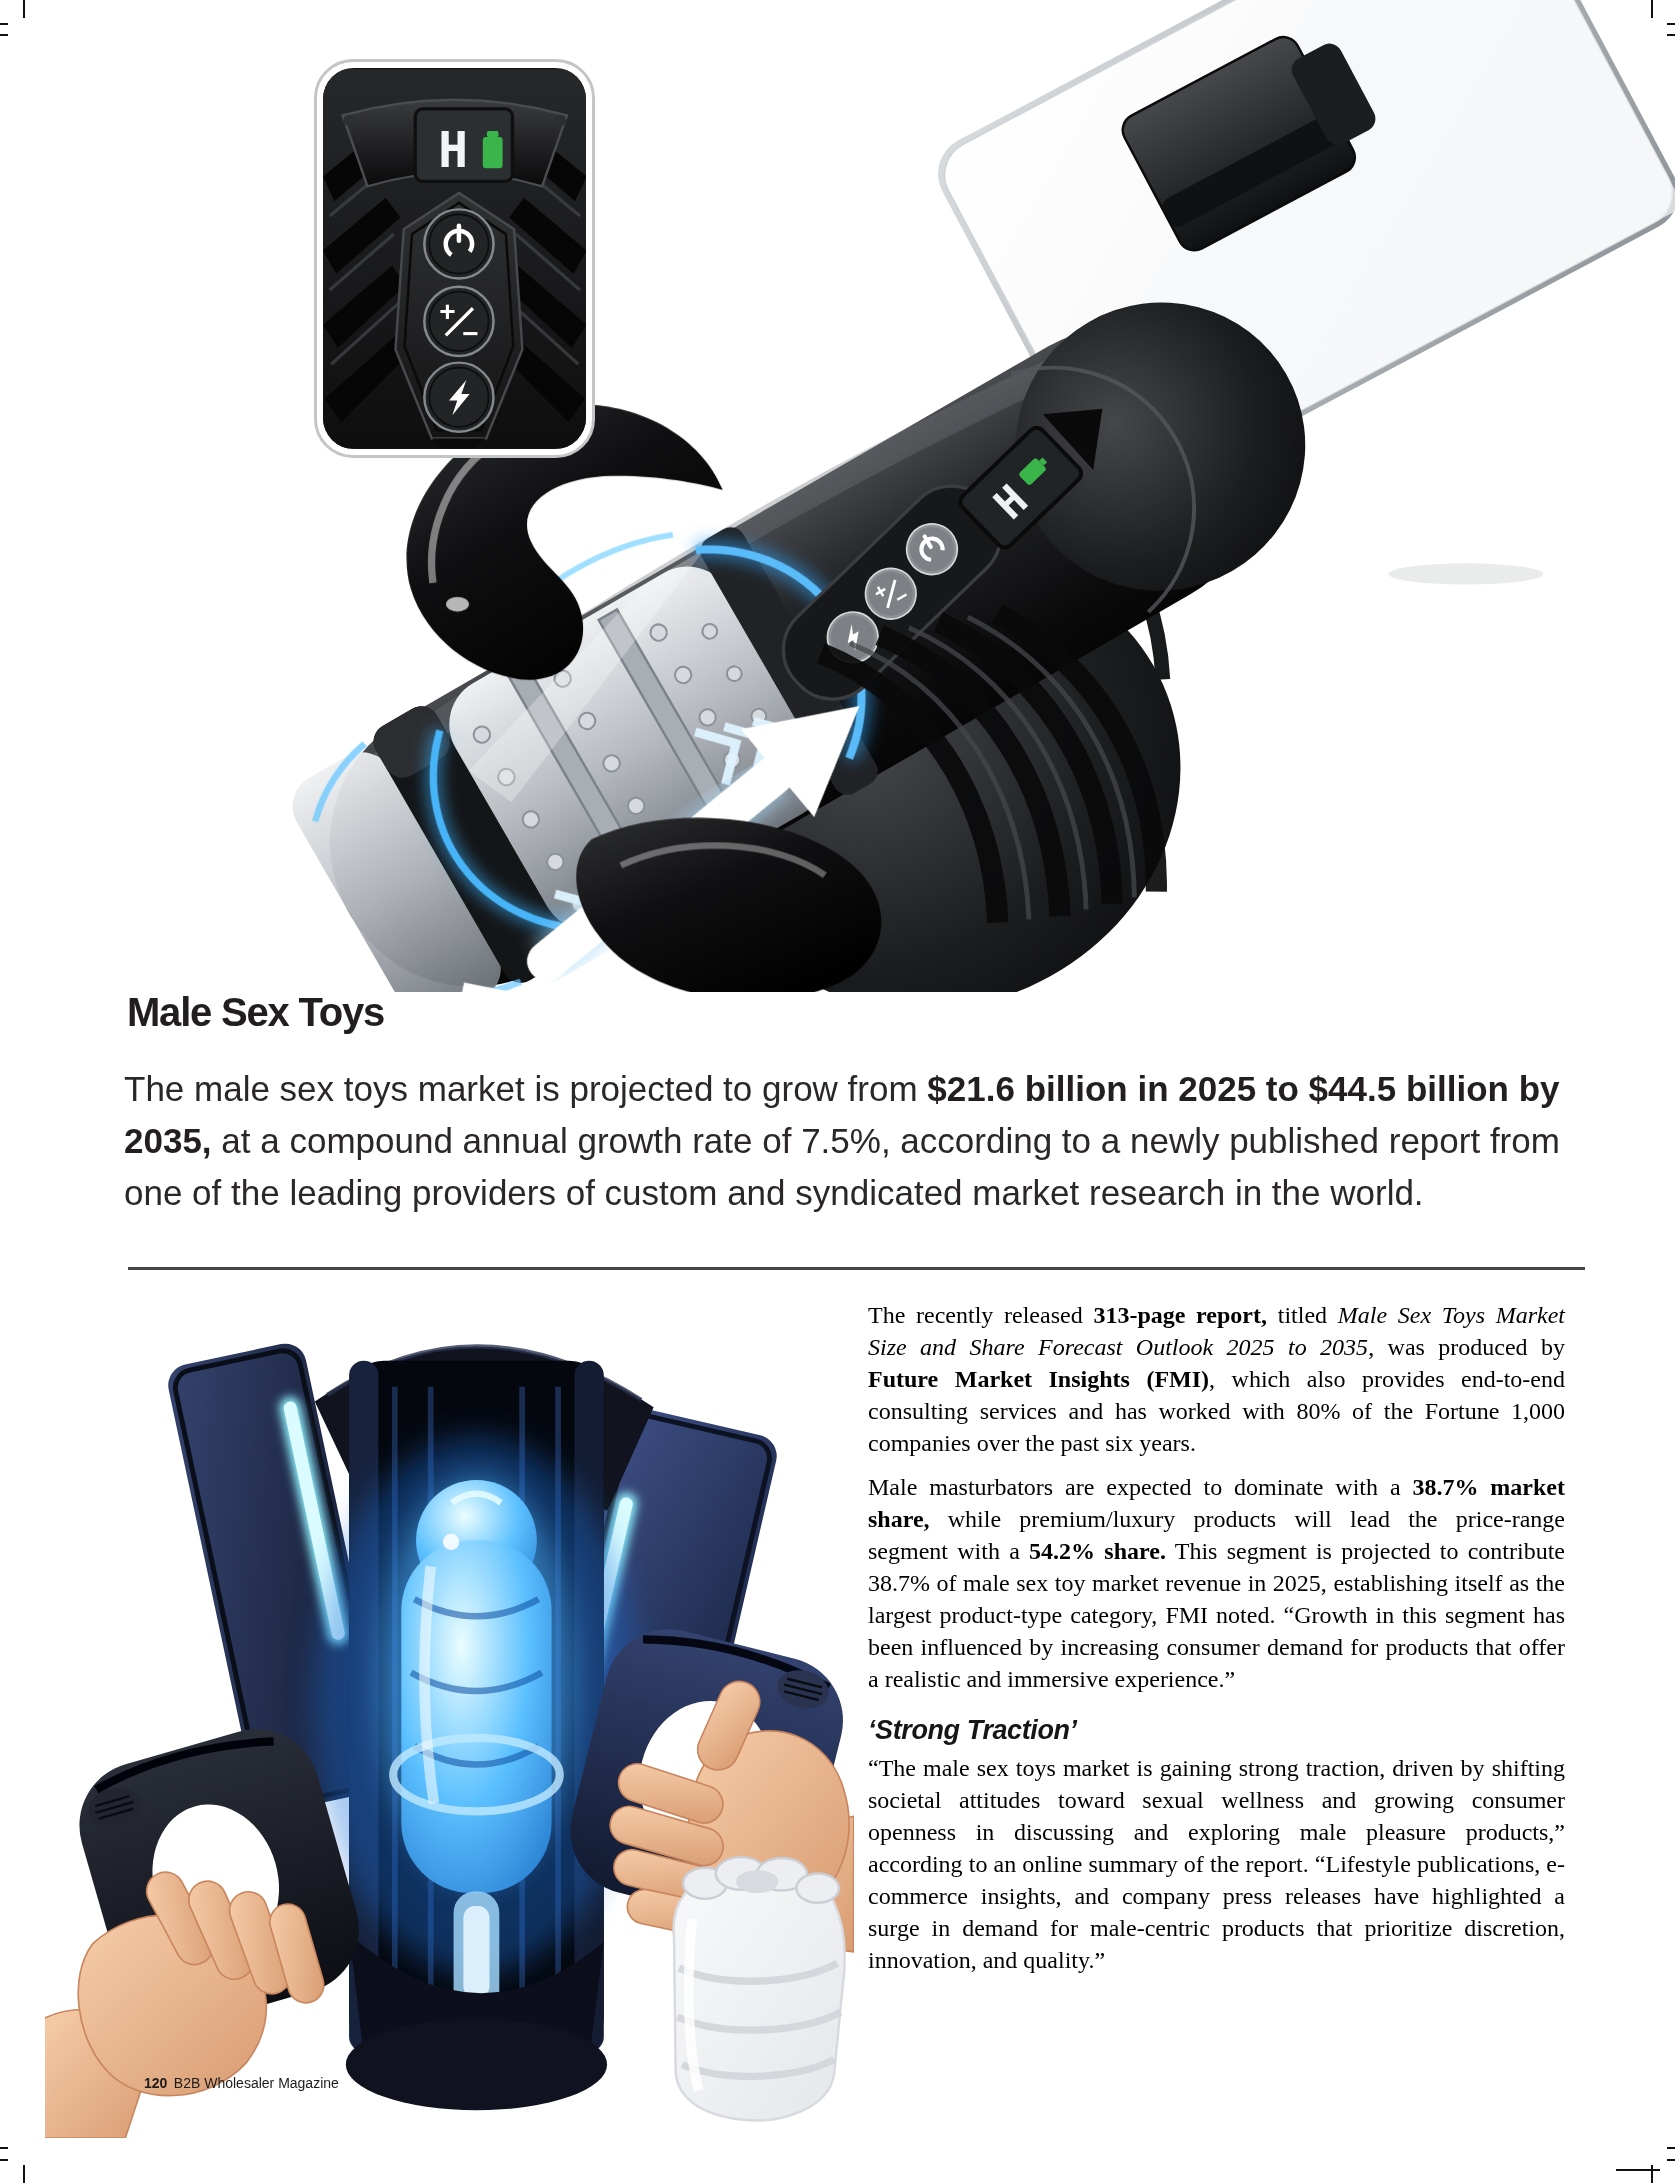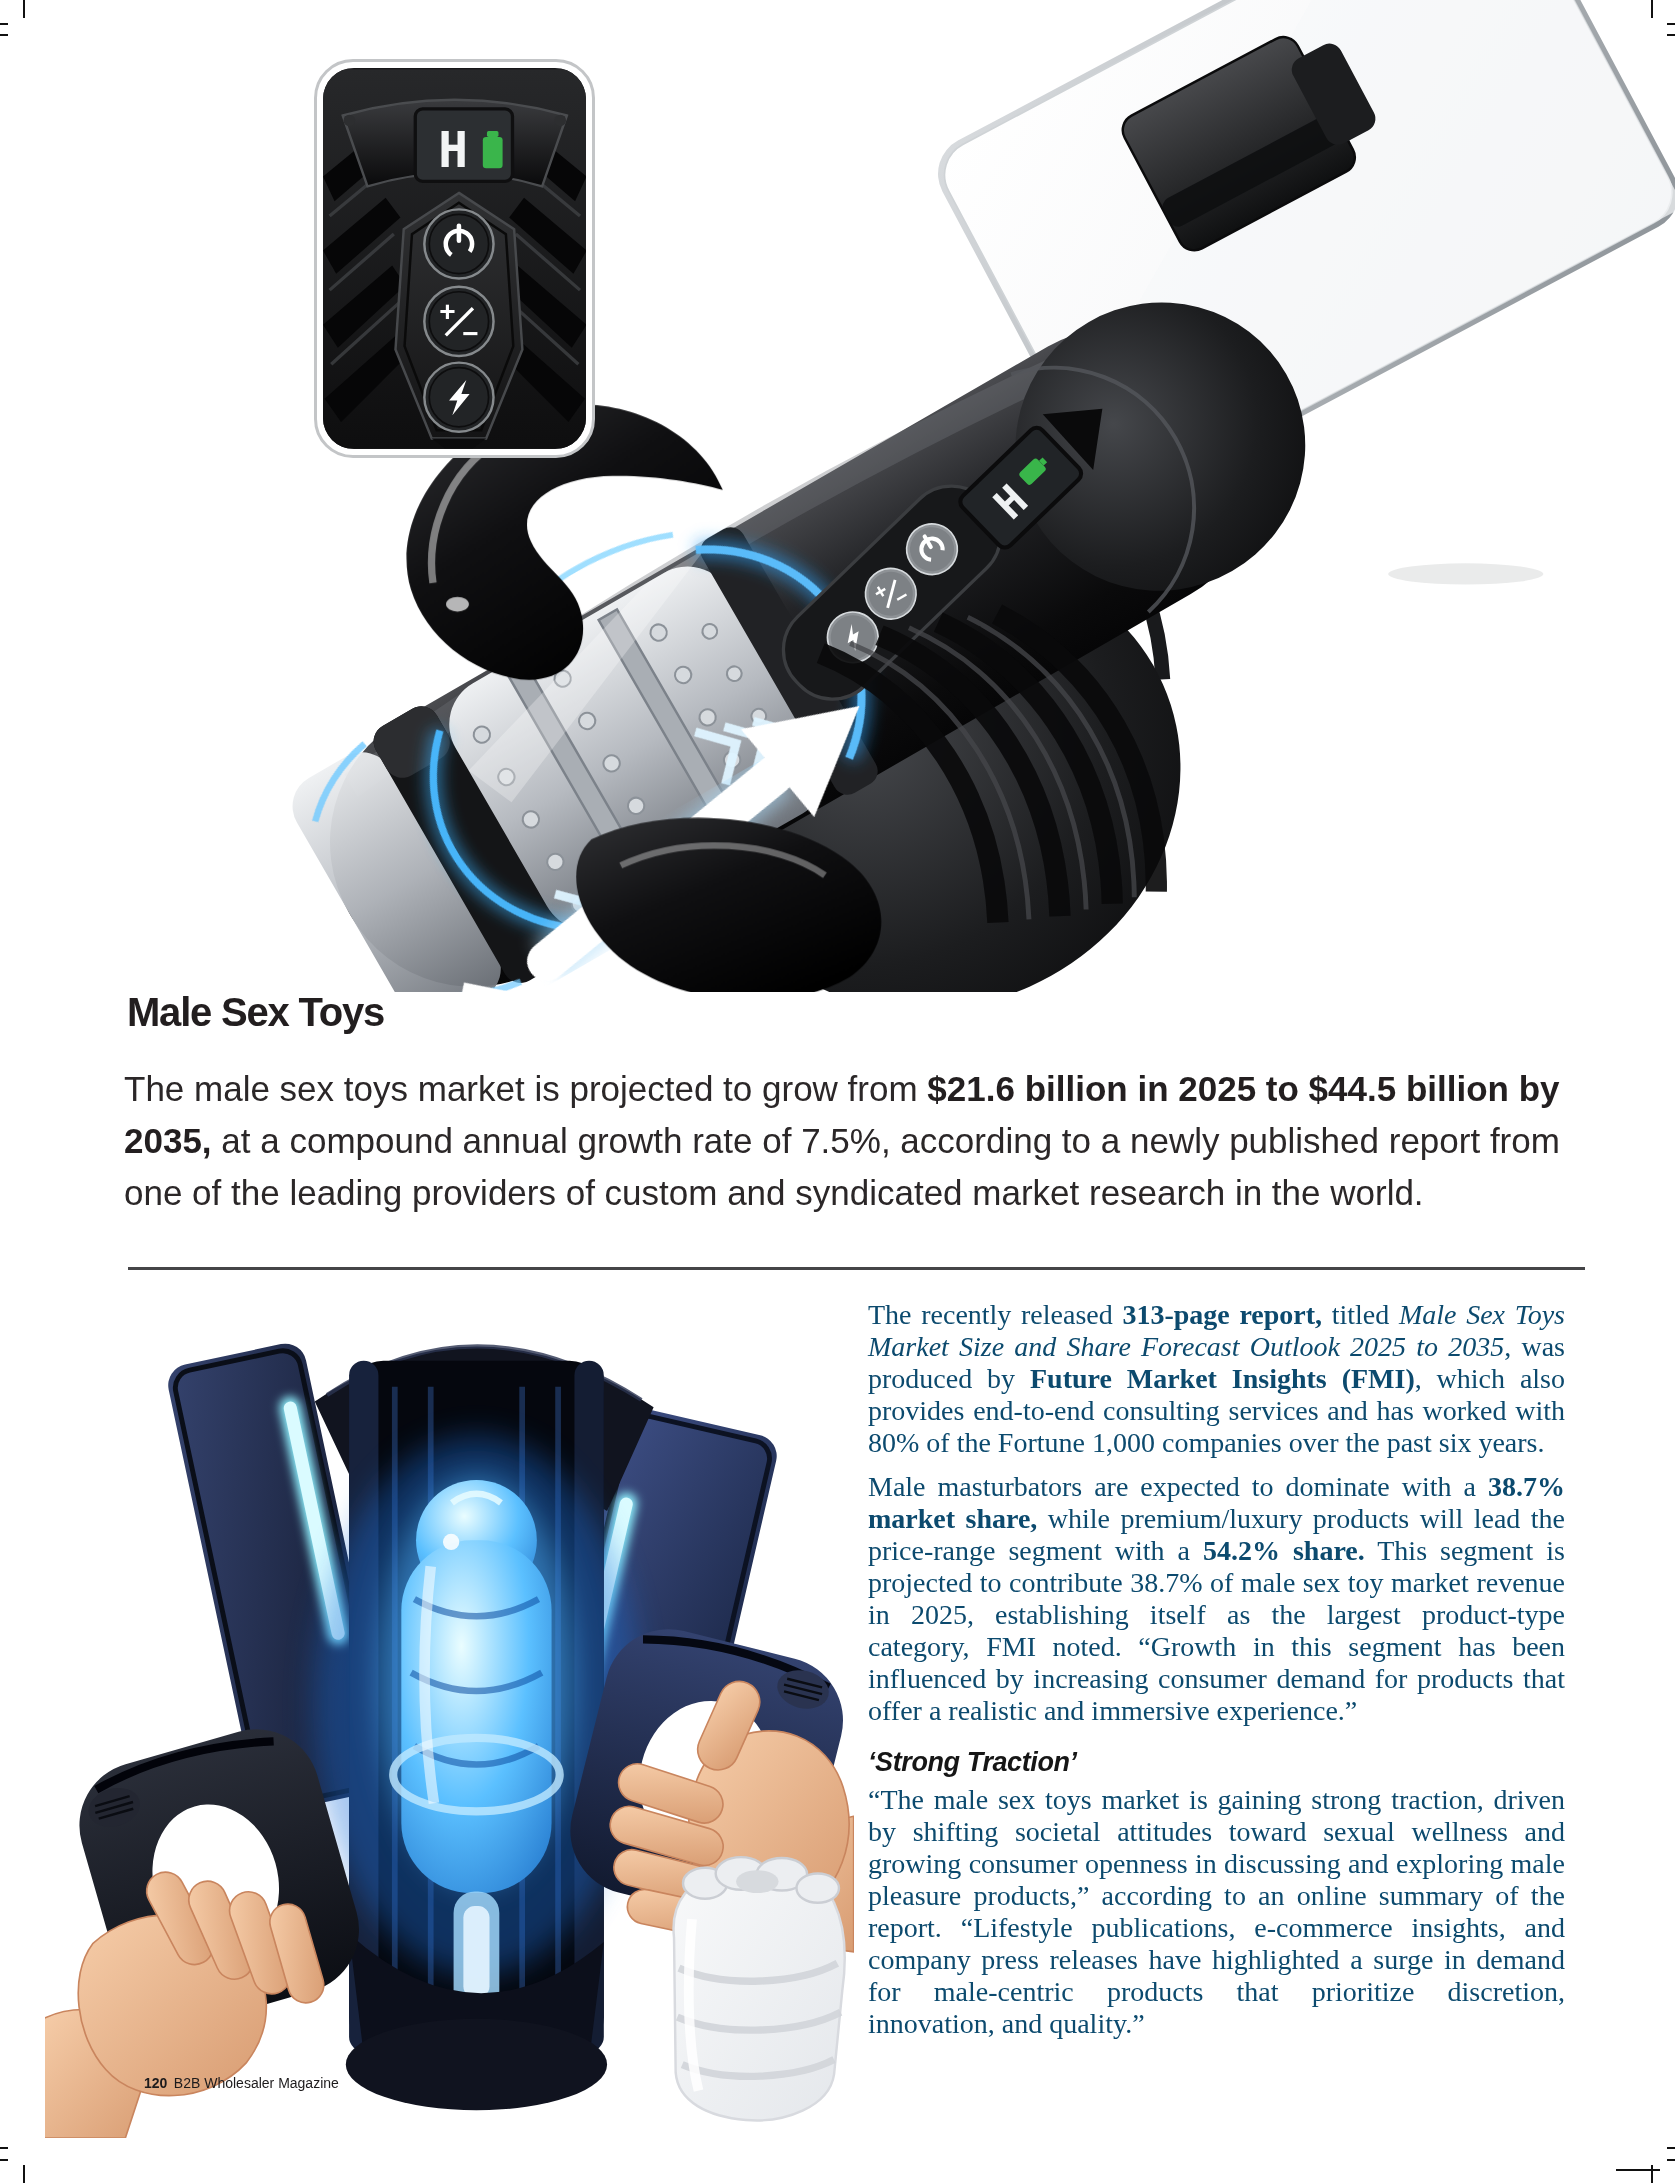--- a/index.html
+++ b/index.html
@@ -25,22 +25,22 @@
     font-size:35px;line-height:52px;color:#2b2728;
   }
   .intro b{font-weight:bold;color:#231f20;}
   .rule{
     position:absolute;left:128px;top:1267px;width:1457px;height:2.5px;
     background:#454547;border:0;margin:0;
   }
   .leftfig{position:absolute;left:45px;top:1297px;width:809px;height:841px;margin:0;}
   .col{position:absolute;left:868px;top:1299px;width:697px;}
   .col p{
-    font-family:"Liberation Serif",serif;font-size:28px;line-height:32px;
-    text-align:justify;text-align-last:left;margin:0 0 12.3px 0;color:#0c4a6e;
+    font-family:"Liberation Serif",serif;font-size:24px;line-height:32px;
+    text-align:justify;text-align-last:left;margin:0 0 12.3px 0;color:#000000;
   }
   .col p b{font-weight:bold;}
   .col p i{font-style:italic;}
   .col h2{
     font-family:"Liberation Sans",sans-serif;font-size:27px;font-weight:bold;
     margin:19.6px 0 6.5px 0;color:#161616;letter-spacing:-0.4px;font-style:italic;
   }
   .pagefooter{position:absolute;left:144px;top:2075px;font-size:14px;color:#1d1b1c;}
   .pagefooter .pg{font-weight:bold;margin-right:6.5px;}
   .mono{font-family:"DejaVu Sans Mono",monospace;}

